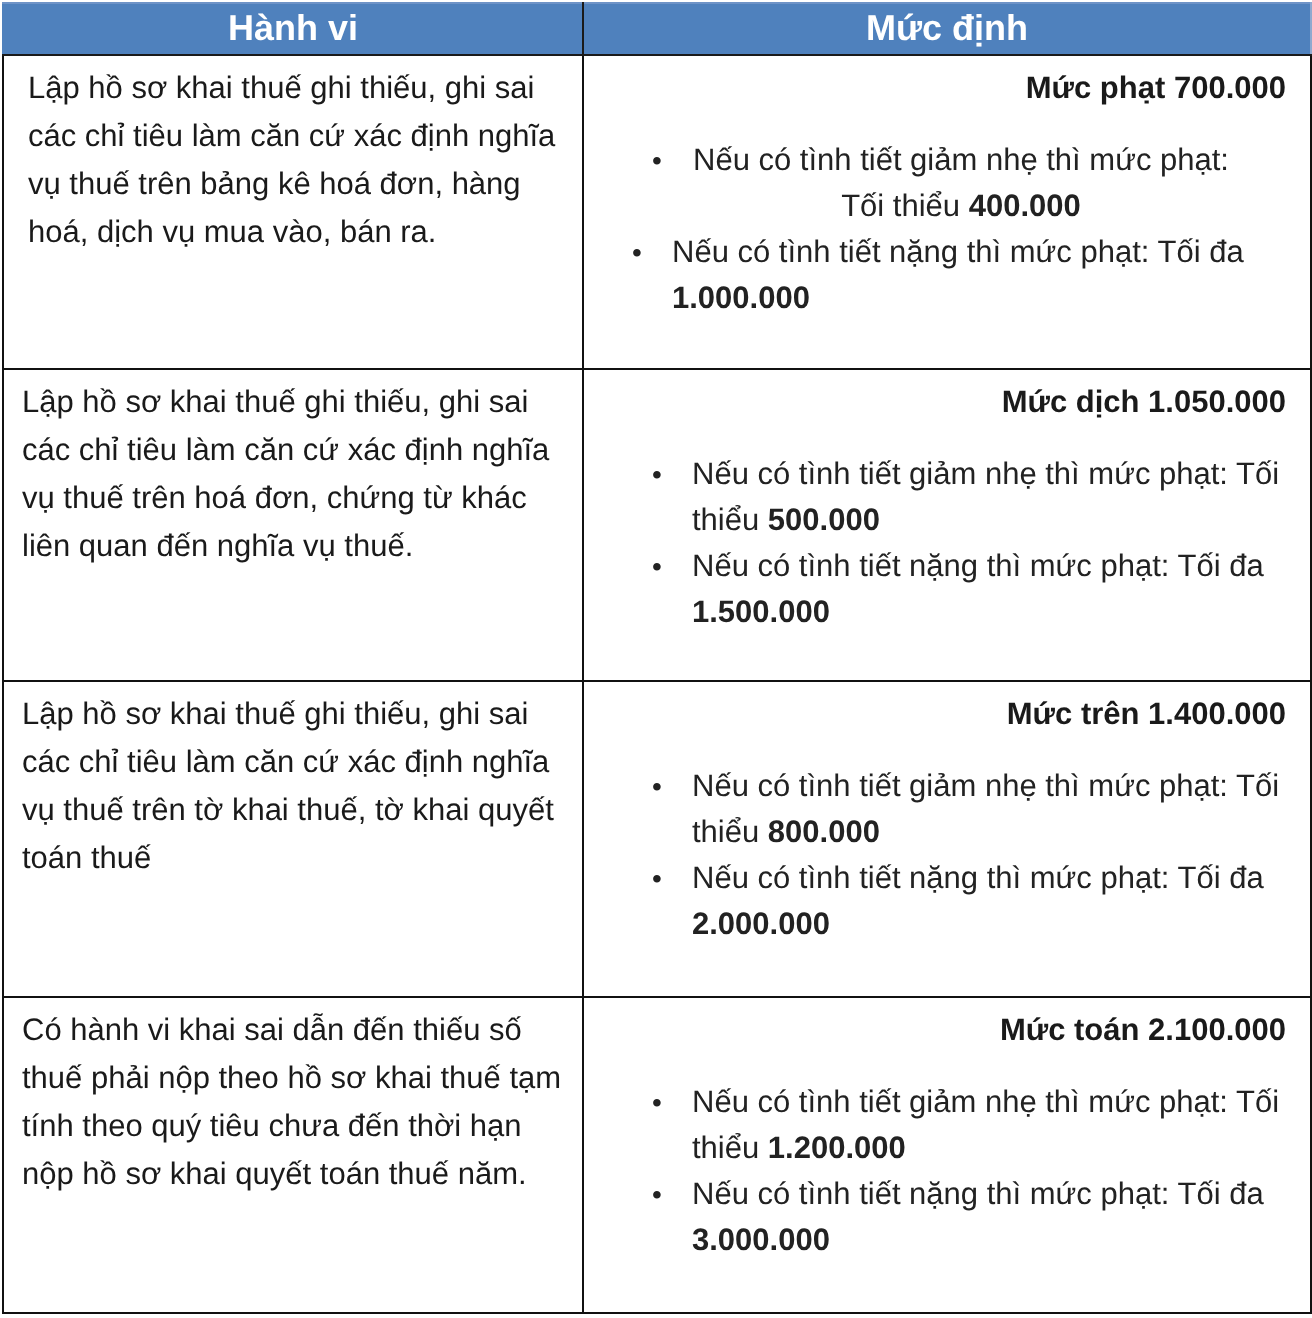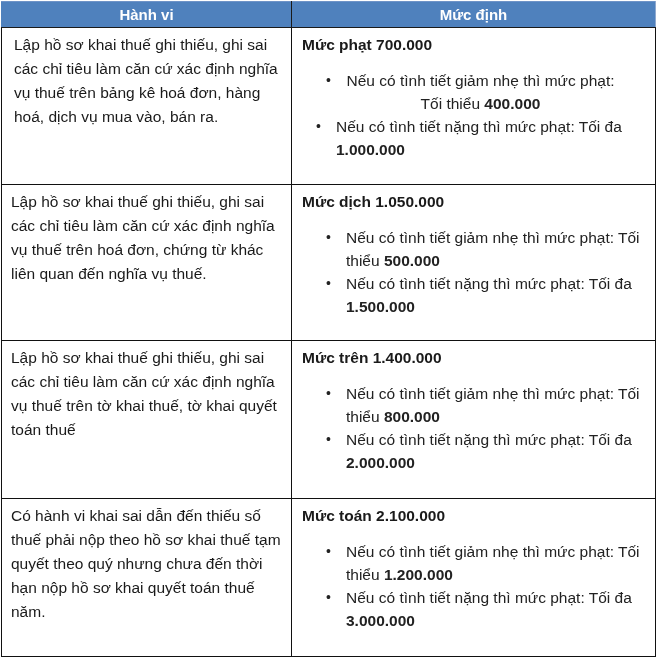--- a/index.html
+++ b/index.html
@@ -4,40 +4,40 @@
   <style>
     html, body { margin: 0; padding: 0; background: #ffffff; }
     body { width: 656px; height: 659px; overflow: hidden; font-family: "Liberation Sans", sans-serif; }
     table.penalty {
       position: absolute; left: 1px; top: 1px;
       width: 654px; border-collapse: collapse; table-layout: fixed;
     }
     col.c1 { width: 290px; }
     col.c2 { width: 364px; }
     th {
-      background: #4f81bd; color: #ffffff; font-weight: bold; font-size: 15px;
+      background: #4f81bd; color: #ffffff; font-weight: bold; font-size: 18px;
       height: 25px; padding: 0; text-align: center; border: 1px solid #1a1a1a;
       border-top-color: #6e93c7; border-left-color: #4f81bd;
     }
     th:last-child { border-right-color: #8fa9cf; }
     td {
       border: 1.5px solid #111111; vertical-align: top; padding: 0;
       font-size: 15.5px; color: #1a1a1a;
     }
     tr.r1 td { height: 156px; }
     tr.r2 td { height: 155px; }
     tr.r3 td { height: 157px; }
     tr.r4 td { height: 157px; }
     .behavior {
       font-weight: normal; line-height: 24px; padding: 5px 8px 0 9px;
     }
     .behavior.first { padding-left: 12px; }
     .penalty-cell { padding: 6px 12px 0 10px; }
     .penalty-title {
-      font-weight: bold; text-align: left; line-height: 22px; margin-bottom: 13px;
+      font-weight: bold; text-align: right; line-height: 22px; margin-bottom: 13px;
     }
     ul { margin: 0; padding: 0 0 0 44px; list-style: none; }
     li {
       position: relative; line-height: 23px; font-size: 15.5px; color: #222;
     }
     li .bullet {
       position: absolute; left: -20px; top: 0; font-size: 14px;
     }
     li b { font-weight: bold; text-align: right; }
     .centered li { text-align: center; }
@@ -107,21 +107,21 @@
             </li>
             <li>
               <span class="bullet">•</span><span>Nếu có tình tiết nặng thì mức phạt: Tối đa </span><b>2.000.000</b>
             </li>
           </ul>
         </div>
       </td>
     </tr>
     <tr class="r4">
       <td>
-        <div class="behavior">Có hành vi khai sai dẫn đến thiếu số thuế phải nộp theo hồ sơ khai thuế tạm quyết theo quý nhưng chưa đến thời hạn nộp hồ sơ khai quyết toán thuế năm.</div>
+        <div class="behavior">Có hành vi khai sai dẫn đến thiếu số thuế phải nộp theo hồ sơ khai thuế tạm tính theo quý tiêu chưa đến thời hạn nộp hồ sơ khai quyết toán thuế năm.</div>
       </td>
       <td>
         <div class="penalty-cell">
           <div class="penalty-title">Mức toán 2.100.000</div>
           <ul>
             <li>
               <span class="bullet">•</span><span>Nếu có tình tiết giảm nhẹ thì mức phạt: Tối thiểu </span><b>1.200.000</b>
             </li>
             <li>
               <span class="bullet">•</span><span>Nếu có tình tiết nặng thì mức phạt: Tối đa </span><b>3.000.000</b>

